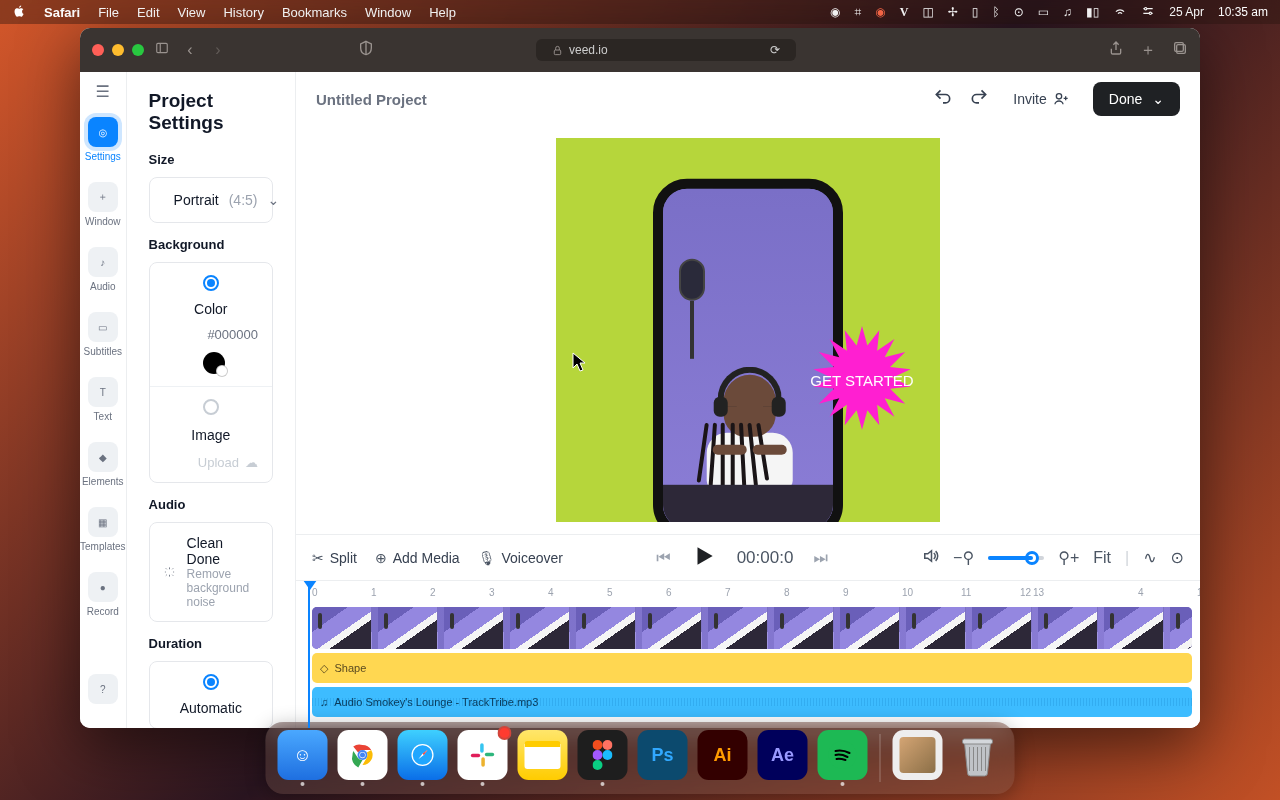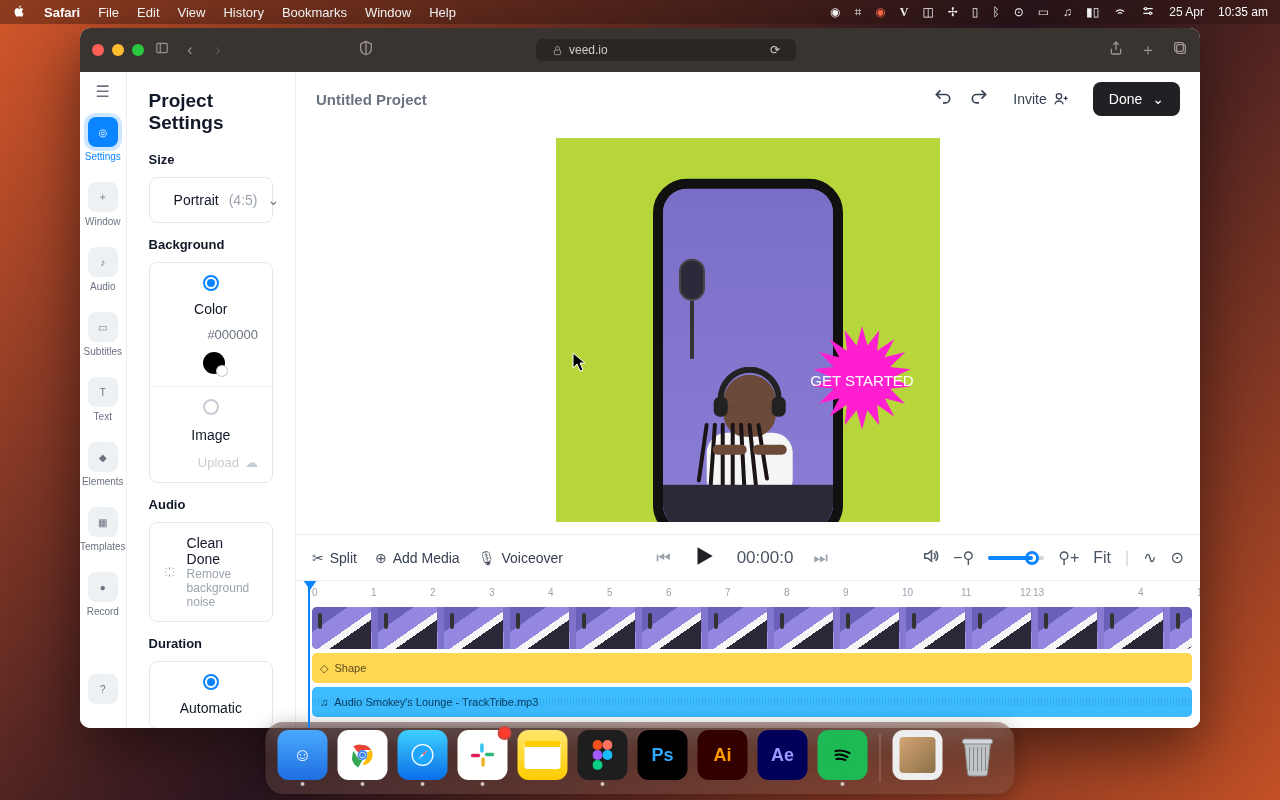--- a/index.html
+++ b/index.html
@@ -507,21 +507,21 @@
           <circle cx="5" cy="5" r="5" fill="#f24e1e"></circle>
           <circle cx="15" cy="5" r="5" fill="#ff7262"></circle>
           <circle cx="5" cy="15" r="5" fill="#a259ff"></circle>
           <circle cx="15" cy="15" r="5" fill="#1abcfe"></circle>
           <circle cx="5" cy="25" r="5" fill="#0acf83"></circle>
         </svg>
       </div>
       <div class="dot"></div>
     </div>
   <div>
-      <div class="app-icon" style="background:#000000;color:#31a8ff">Ps</div>
+      <div class="app-icon" style="background:#0c4a6e;color:#31a8ff">Ps</div>
     </div>
   <div>
       <div class="app-icon" style="background:#330000;color:#ff9a00">Ai</div>
     </div>
   <div>
       <div class="app-icon" style="background:#00005b;color:#9999ff">Ae</div>
     </div>
   <div>
       <div class="app-icon" style="background:#1db954">
         <svg width="30" height="30" viewBox="0 0 30 30">

